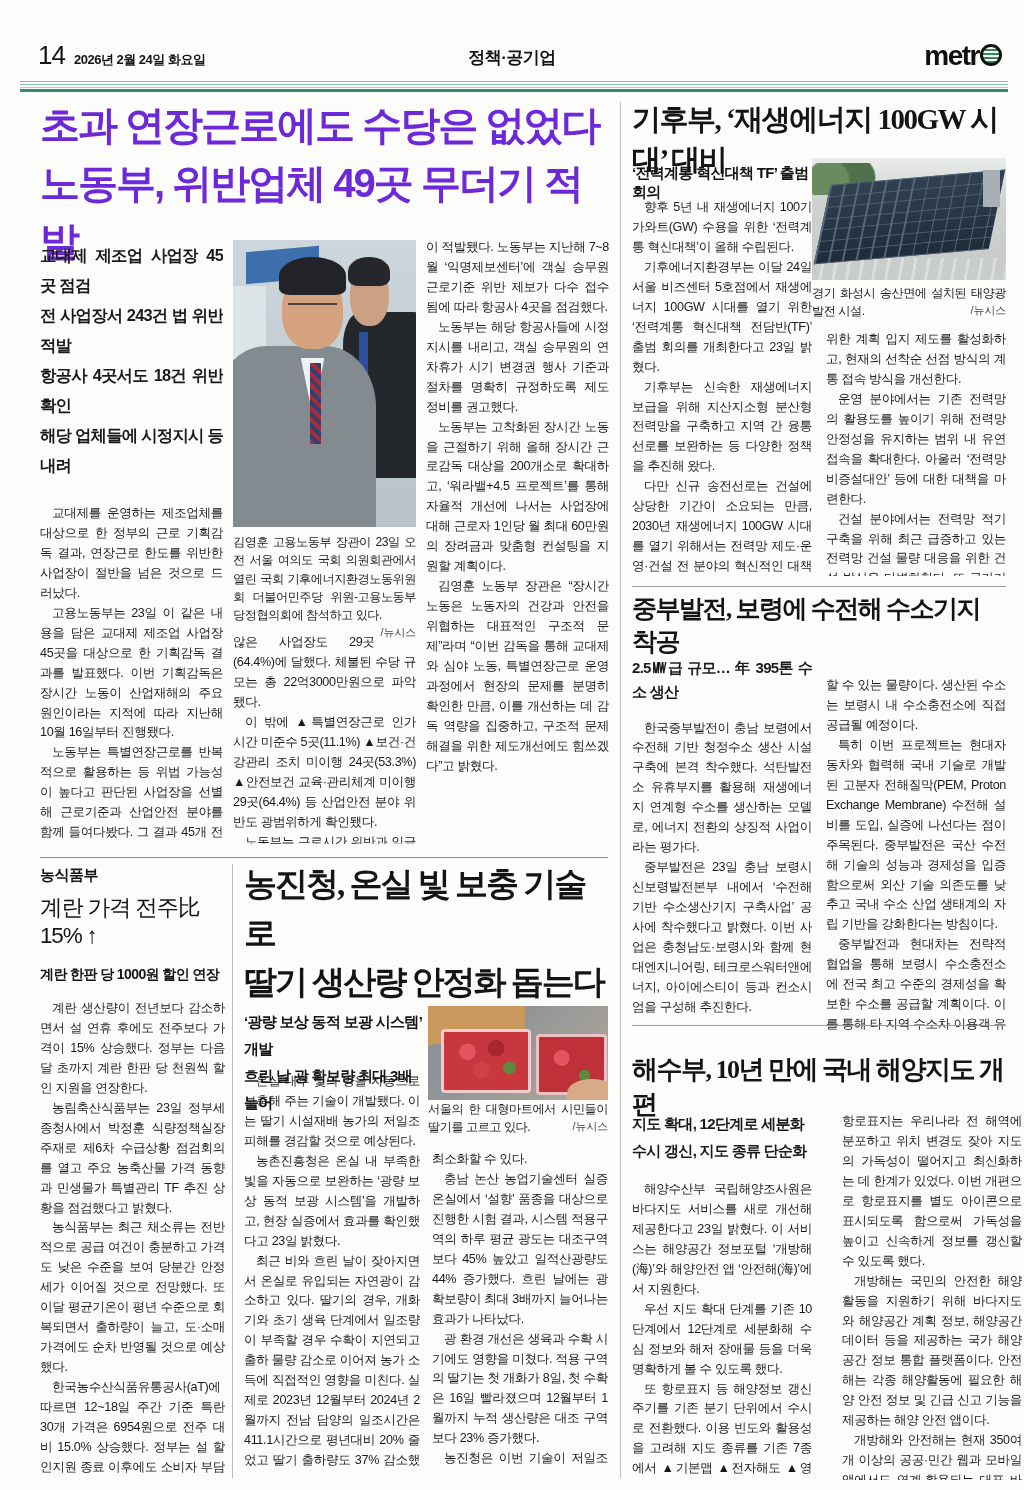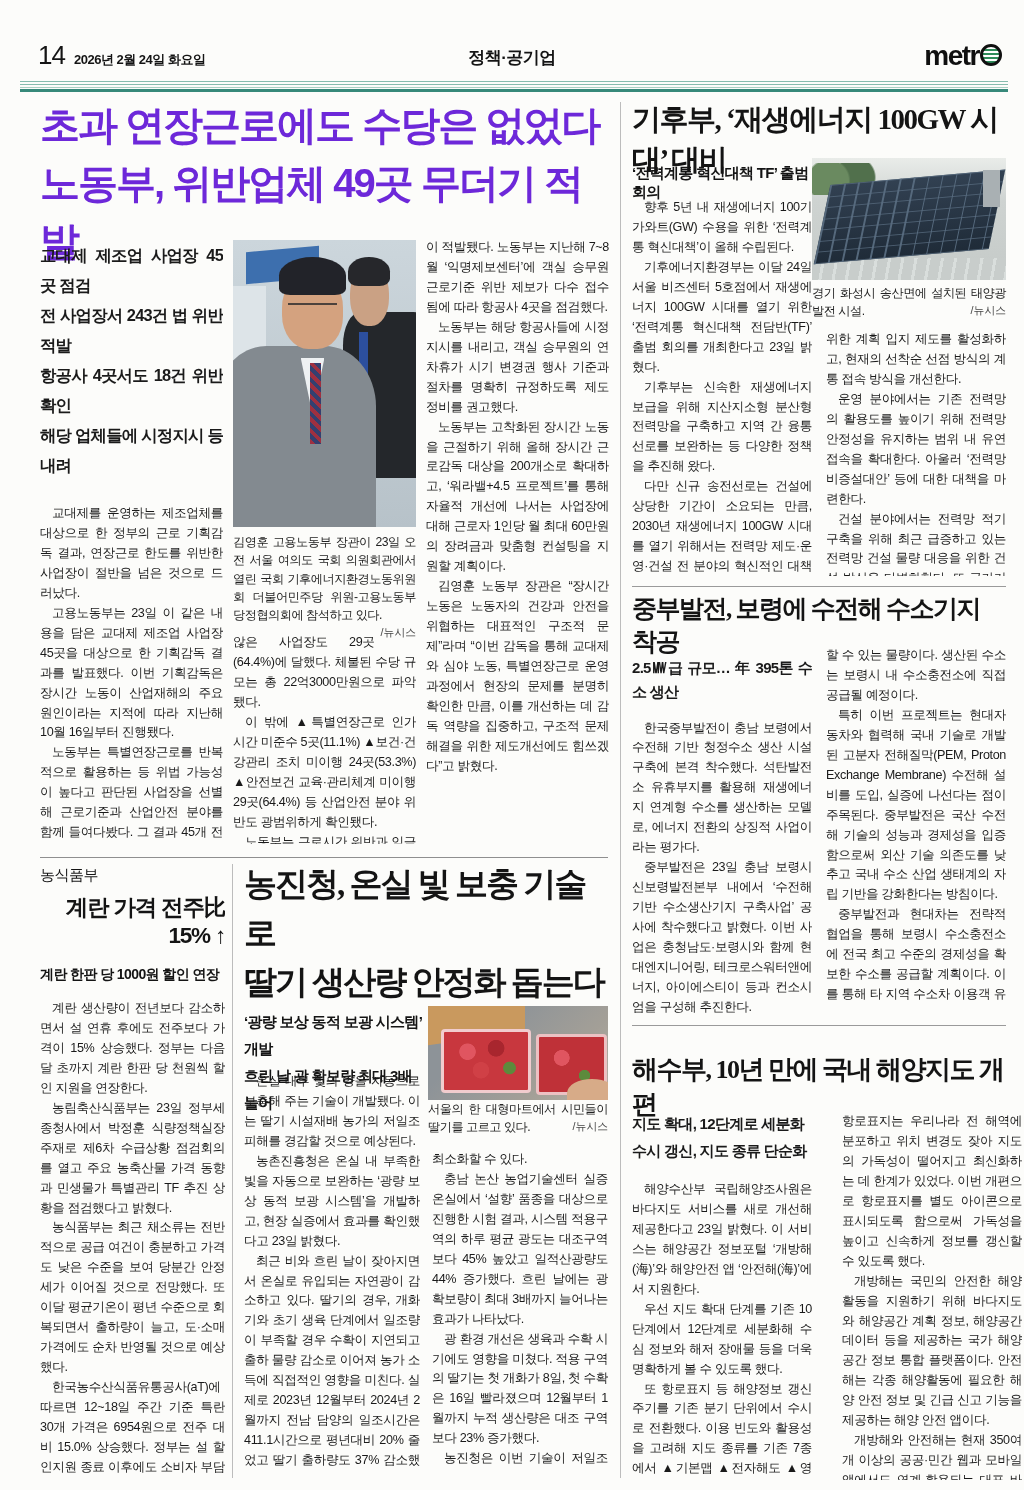--- a/index.html
+++ b/index.html
@@ -84,22 +84,22 @@
   .climate-headline{position:absolute;left:0;top:0;width:374px;font-size:29px;font-weight:700;letter-spacing:-1.5px;}
   .sub1{font-size:15px;font-weight:800;letter-spacing:-0.7px;}
   .sub-list p{margin:0;font-size:15px;font-weight:800;line-height:27px;text-indent:0;letter-spacing:-0.7px;}
   .rcol{position:absolute;width:180px;overflow:hidden;}
 
   .hy-headline{position:absolute;left:0;top:492px;width:374px;font-size:25px;font-weight:700;letter-spacing:-1.5px;}
   .ocean-headline{position:absolute;left:0;top:952px;width:374px;font-size:26px;font-weight:700;letter-spacing:-1.5px;}
 
   
   .egg{position:absolute;left:40px;top:866px;width:185px;height:612px;overflow:hidden;}
-  .kicker{font-size:15px;font-weight:400;letter-spacing:-0.5px;}
-  .egg-head{font-size:22.5px;font-weight:700;letter-spacing:-1.2px;margin-top:7px;text-align:right;}
+  .kicker{font-size:15px;font-weight:700;letter-spacing:-0.5px;}
+  .egg-head{font-size:22.5px;font-weight:400;letter-spacing:-1.2px;margin-top:7px;}
   .egg-sub{font-size:14px;font-weight:700;letter-spacing:-0.6px;margin-top:17px;}
   .egg-body{margin-top:15px;}
 
   
   .straw{position:absolute;left:244px;top:860px;width:364px;height:618px;}
   .straw-headline{font-size:33px;line-height:49px;font-weight:700;letter-spacing:-2px;}
 </style>
 </head>
 <body>
 
@@ -250,21 +250,21 @@
     <div class="rule-h" style="left:0;top:486px;width:374px;background:#9a9a9a;"></div>
 
     <div class="hy-headline serif">중부발전, 보령에 수전해 수소기지 착공</div>
     <div class="rcol bt" style="left:0;top:556px;height:358px;">
       <div class="sub1" style="margin-bottom:15px;">2.5㎿급 규모… 年 395톤 수소 생산</div>
       <div>
           <p>한국중부발전이 충남 보령에서 수전해 기반 청정수소 생산 시설 구축에 본격 착수했다. 석탄발전소 유휴부지를 활용해 재생에너지 연계형 수소를 생산하는 모델로, 에너지 전환의 상징적 사업이라는 평가다.</p>
           <p>중부발전은 23일 충남 보령시 신보령발전본부 내에서 ‘수전해 기반 수소생산기지 구축사업’ 공사에 착수했다고 밝혔다. 이번 사업은 충청남도·보령시와 함께 현대엔지니어링, 테크로스워터앤에너지, 아이에스티이 등과 컨소시엄을 구성해 추진한다.</p>
         </div>
     </div>
-    <div class="rcol bt no-first-indent" style="left:194px;top:546px;height:356px;">
+    <div class="rcol bt no-first-indent" style="left:194px;top:576px;height:356px;">
       <div>
           <p>할 수 있는 물량이다. 생산된 수소는 보령시 내 수소충전소에 직접 공급될 예정이다.</p>
           <p>특히 이번 프로젝트는 현대자동차와 협력해 국내 기술로 개발된 고분자 전해질막(PEM, Proton Exchange Membrane) 수전해 설비를 도입, 실증에 나선다는 점이 주목된다. 중부발전은 국산 수전해 기술의 성능과 경제성을 입증함으로써 외산 기술 의존도를 낮추고 국내 수소 산업 생태계의 자립 기반을 강화한다는 방침이다.</p>
           <p>중부발전과 현대차는 전략적 협업을 통해 보령시 수소충전소에 전국 최고 수준의 경제성을 확보한 수소를 공급할 계획이다. 이를 통해 타 지역 수소차 이용객 유입을 유도하고, 지역 내 식당·관광 등 연관 산업 소비를 촉진하는 등 수소 기반 지역경제 활성화 효과도 기대하고 있다.</p>
         </div>
 
     </div>
 
     <div class="rule-h" style="left:0;top:925px;width:374px;background:#9a9a9a;"></div>
 

